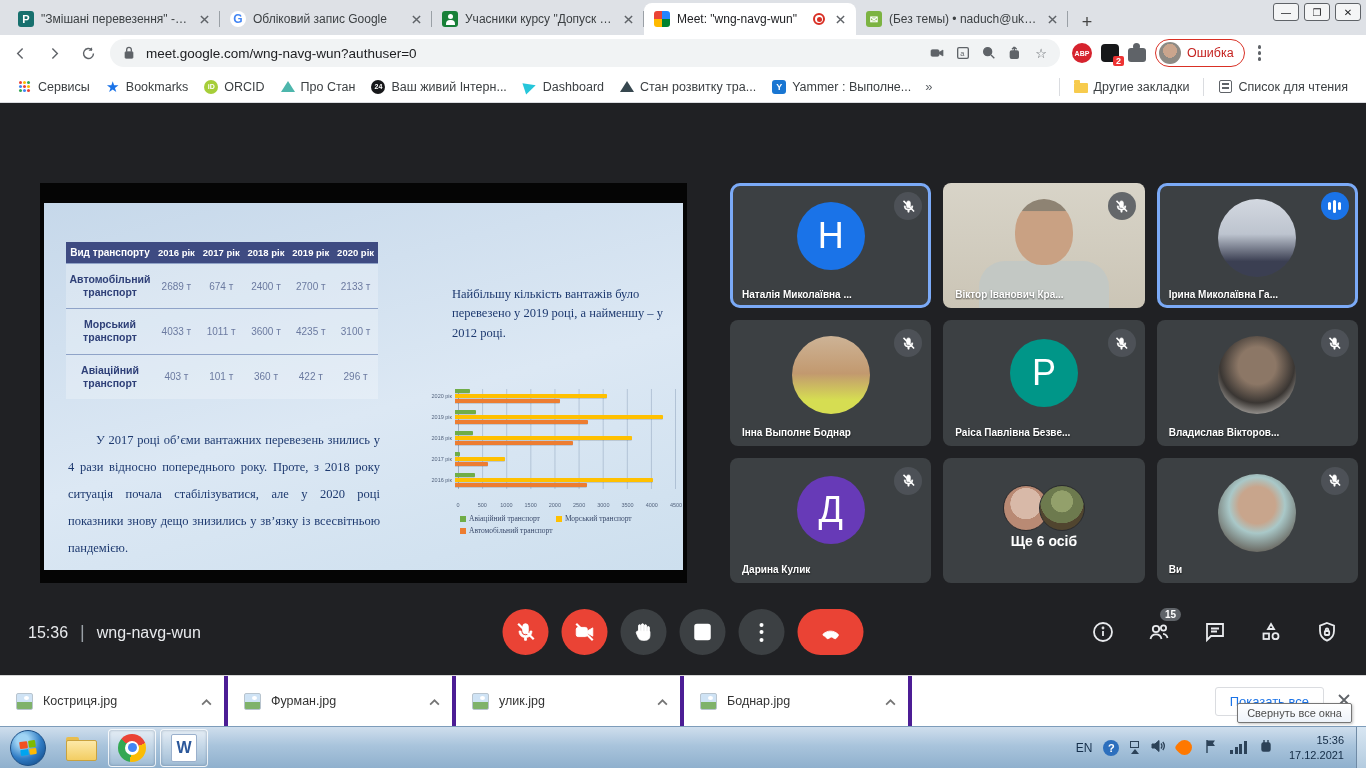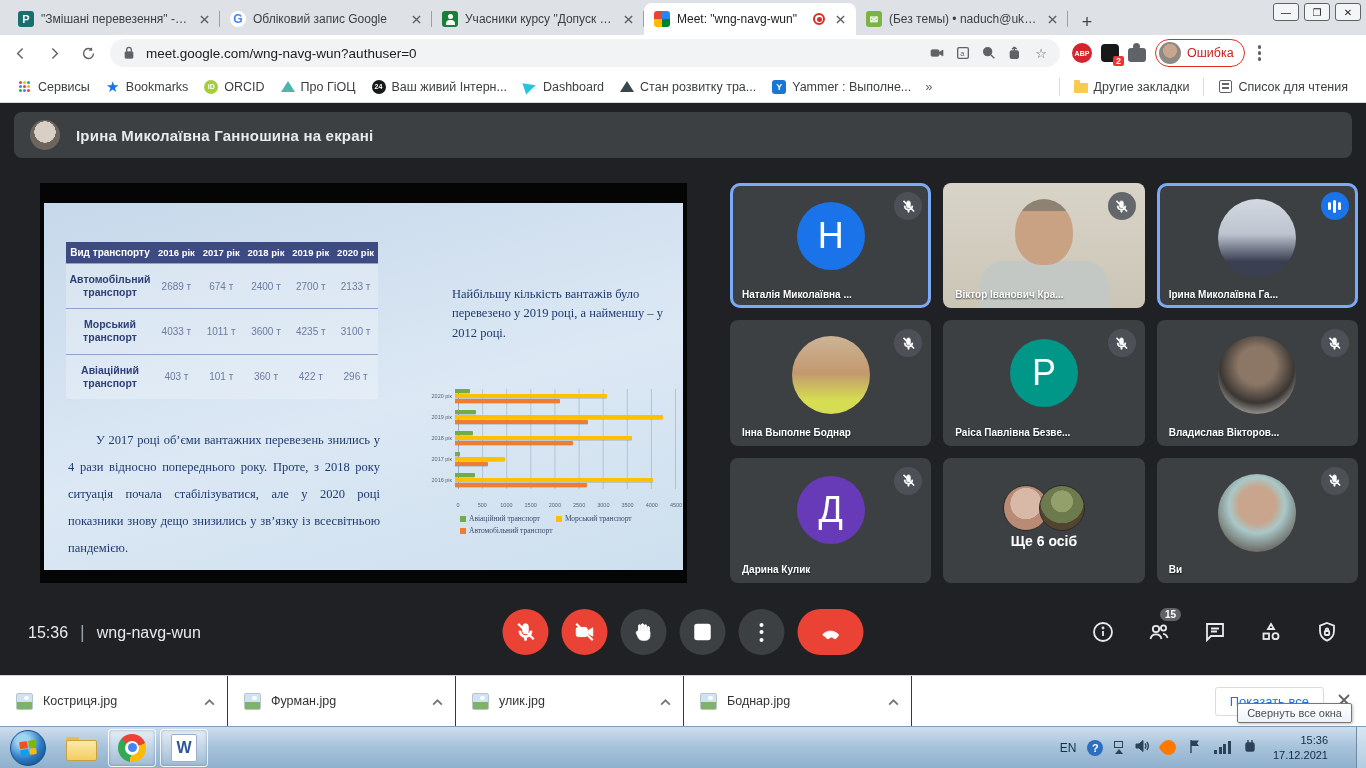--- a/index.html
+++ b/index.html
@@ -141,21 +141,21 @@
   .c-end { width:66px; border-radius:23px; background:#ea4335; }
   .moredots { display:flex; flex-direction:column; gap:3.5px; }
   .moredots i { width:4px; height:4px; border-radius:50%; background:#fff; }
   .ctl-right { position:absolute; right:26px; top:50%; transform:translateY(-50%); display:flex; align-items:center; gap:30px; }
   .ricon { position:relative; width:26px; height:26px; display:flex; align-items:center; justify-content:center; }
   .ricon svg { width:24px; height:24px; stroke:#e8eaed; fill:none; stroke-width:1.8; }
   .pbadge { position:absolute; top:-11px; left:14px; background:#5f6368; color:#fff; font-size:10px; border-radius:9px; padding:1px 5px; font-weight:bold; }
 
   
   .dlbar { position:absolute; top:675px; left:0; width:1366px; height:51px; background:#fff; border-top:1px solid #d6d6d6; display:flex; align-items:center; }
-  .dlitem { display:flex; align-items:center; gap:10px; width:228px; height:100%; padding:0 12px 0 16px; border-right:1px solid #4c1d95; }
+  .dlitem { display:flex; align-items:center; gap:10px; width:228px; height:100%; padding:0 12px 0 16px; border-right:4px solid #4c1d95; }
   .dlico { width:17px; height:17px; border-radius:2px; background:linear-gradient(180deg,#cfe3f5 0 55%,#7fb26a 56%); border:1px solid #b8c4ce; position:relative; flex:none; }
   .dlico::before { content:""; position:absolute; top:2px; right:3px; width:5px; height:4px; border-radius:50%; background:#fff; }
   .dlname { flex:1; font-size:12.5px; color:#333; white-space:nowrap; overflow:hidden; }
   .dlchev svg { width:11px; height:7px; stroke:#757575; fill:none; stroke-width:2; }
   .dl-spacer { flex:1; }
   .showall { border:1px solid #dadce0; border-radius:3px; padding:6px 14px; color:#1a73e8; font-size:13px; white-space:nowrap; }
   .dlclose { margin:0 16px 0 14px; }
   .dlclose svg { width:12px; height:12px; stroke:#5f6368; stroke-width:1.8; }
   .wintip { position:absolute; right:14px; top:703px; background:linear-gradient(#fff,#eef3fa); border:1px solid #767676; border-radius:2px; padding:3px 9px; font-size:11px; color:#4d4d4d; box-shadow:1px 1px 3px rgba(0,0,0,.25); z-index:40; }
 
@@ -167,21 +167,21 @@
   .of1{background:#f25022}.of2{background:#7fba00}.of3{background:#00a4ef}.of4{background:#ffb900}
   .tkfolder { width:34px; height:28px; position:relative; margin:0 10px; flex:none; }
   .tkfolder::before { content:""; position:absolute; left:2px; top:3px; width:13px; height:5px; background:#e8bd4e; border-radius:2px 2px 0 0; }
   .tkfolder::after { content:""; position:absolute; left:2px; top:6px; width:29px; height:19px; background:linear-gradient(180deg,#fce9a8,#f3cd63); border:1px solid #c9a23e; border-radius:2px; }
   .tkapp { width:48px; height:38px; margin-right:4px; border:1px solid rgba(255,255,255,.75); border-radius:4px; background:linear-gradient(180deg,rgba(255,255,255,.5),rgba(255,255,255,.12)); box-shadow:0 0 3px rgba(40,70,100,.4) inset; display:flex; align-items:center; justify-content:center; flex:none; }
   .chromeball { width:28px; height:28px; border-radius:50%; background:conic-gradient(from -50deg,#ea4335 0 33.3%,#fbbc05 0 66.6%,#34a853 0 100%); position:relative; }
   .chromeball::before { content:""; position:absolute; inset:7px; border-radius:50%; background:#fff; }
   .chromeball::after { content:""; position:absolute; inset:9.5px; border-radius:50%; background:#4285f4; }
   .wordico { width:26px; height:28px; background:#fff; border:1px solid #9ab0cc; border-radius:2px; display:flex; align-items:center; justify-content:center; color:#2b579a; font-weight:bold; font-size:16px; }
   .wordico::before { content:"W"; }
-  .tray { margin-left:auto; display:flex; align-items:center; gap:11px; padding-right:20px; color:#16304c; }
+  .tray { margin-left:auto; display:flex; align-items:center; gap:11px; padding-right:4px; color:#16304c; }
   .tlang { font-size:12px; }
   .thelp { width:16px; height:16px; border-radius:50%; background:#2d6fbd; color:#fff; font-size:11px; font-weight:bold; display:flex; align-items:center; justify-content:center; }
   .thelp::before { content:"?"; }
   .thidden { display:flex; flex-direction:column; align-items:center; gap:1px; }
   .thidden b { width:9px; height:7px; border:1.5px solid #2c4258; display:block; }
   .thidden i { width:0; height:0; border-left:4px solid transparent; border-right:4px solid transparent; border-bottom:5px solid #2c4258; }
   .tico svg { width:16px; height:16px; fill:#2c4258; stroke:#2c4258; }
   .tavast { width:15px; height:15px; border-radius:50% 50% 50% 4px; background:#ff7800; transform:rotate(45deg); }
   .tsignal { display:flex; align-items:flex-end; gap:1.5px; }
   .tsignal i { width:3px; background:#2c4258; display:block; }
@@ -328,21 +328,21 @@
       <span>Bookmarks</span>
     </span>
   <span class="bm">
       <span class="bmi ic-orcid">iD</span>
       <span>ORCID</span>
     </span>
   <span class="bm">
       <span class="bmi">
         <i class="ic-tri-teal"></i>
       </span>
-      <span>Про ГіОЦ</span>
+      <span>Про Стан</span>
     </span>
   <span class="bm">
       <span class="bmi ic-24">24</span>
       <span>Ваш живий Інтерн...</span>
     </span>
   <span class="bm">
       <span class="bmi">
         <i class="ic-plane"></i>
       </span>
       <span>Dashboard</span>
@@ -370,24 +370,20 @@
   <span class="bm">
       <span class="bmi">
         <i class="ic-rlist"></i>
       </span>
       <span>Список для чтения</span>
     </span>
 </div>
 
 <div class="meet">
 
-  <div class="banner">
-    <span class="banner-av"></span>
-    <span class="banner-txt">Ірина Миколаївна Ганношина на екрані</span>
-  </div>
 
   <div class="stage">
     <div class="slide">
       <table class="sl-table">
         <tbody>
             <tr>
           <th>Вид транспорту</th>
           <th>2016 рік</th>
           <th>2017 рік</th>
           <th>2018 рік</th>

